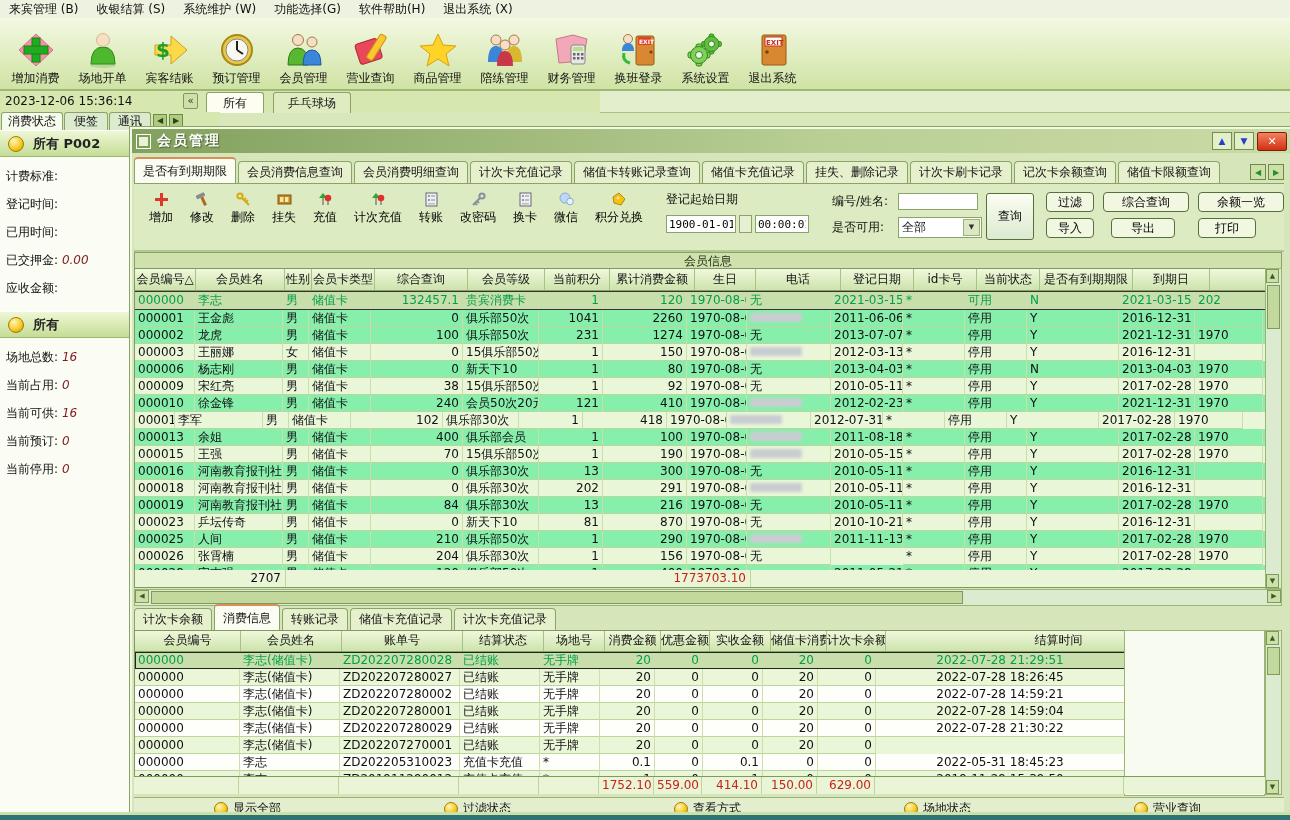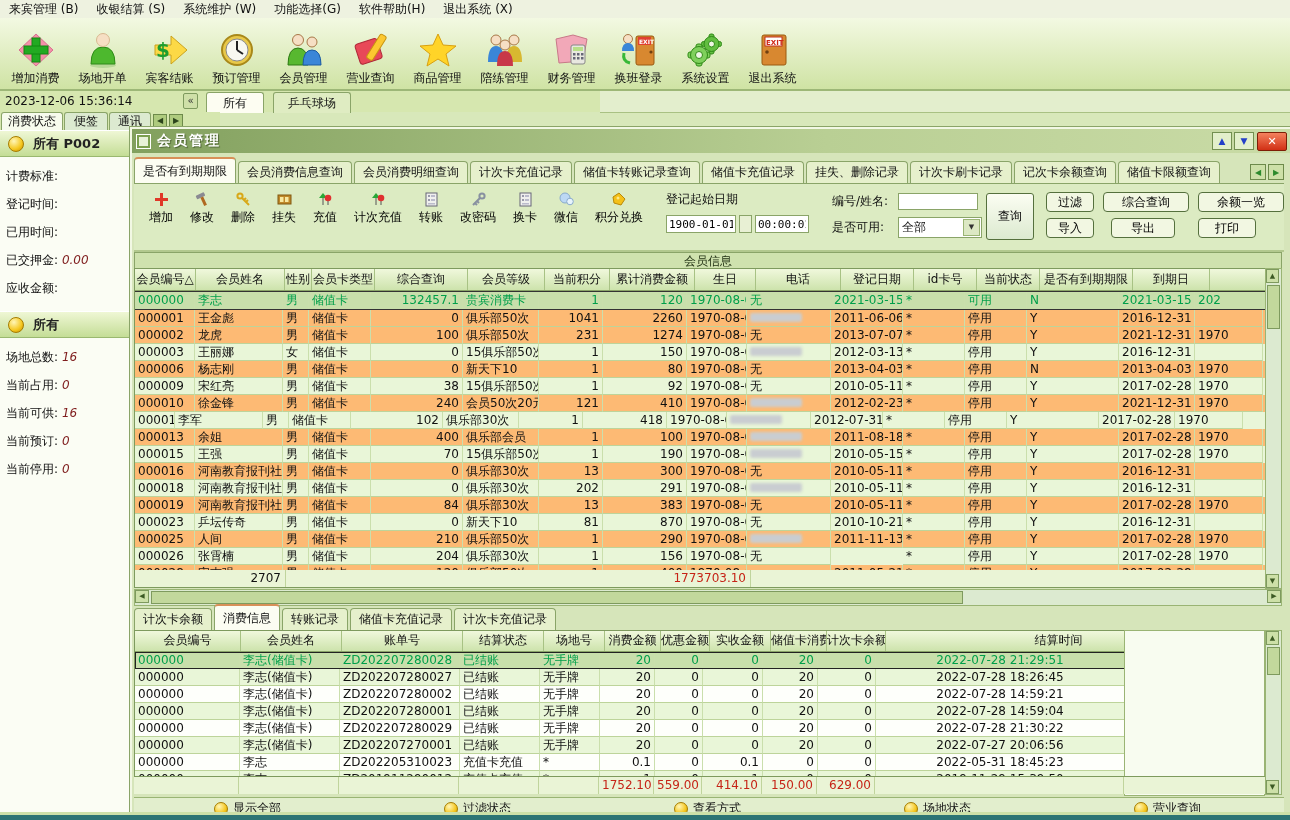--- a/index.html
+++ b/index.html
@@ -94,21 +94,21 @@
   #btn-grid{position:absolute;left:912px;top:8px;width:240px;}
   #btn-grid .brow{display:flex;gap:9px;margin-bottom:6px;}
   .gbtn{height:20px;background:#f2f7e2;border:1px solid #55703d;border-radius:4px;font-size:12px;padding:0;}
   
   #group-header{position:absolute;left:2px;top:123px;width:1146px;height:16px;line-height:16px;text-align:center;
           background:#cfe2ae;border:1px solid #8aa468;font-size:12px;color:#243416;}
   #member-grid{position:absolute;left:2px;top:139px;width:1130px;border:1px solid #7e9a5e;background:#fff;}
   .gh-row{display:flex;height:21px;background:linear-gradient(#f0f8dc,#cde3ac);border-bottom:1px solid #8aa468;}
   .gh{line-height:20px;text-align:center;border-right:1px solid #a8c284;font-size:12px;white-space:nowrap;overflow:hidden;flex:none;}
   #member-body{height:281px;overflow:hidden;}
-  .grow{display:flex;height:17px;background:#fdba74;}
+  .grow{display:flex;height:17px;background:#86efac;}
   .grow.alt{background:#e9f6d8;}
   .grow.sel{background:#c8dfab;color:#009f4a;border-top:1px solid #333;border-bottom:1px solid #333;height:17px;}
   .gc{line-height:16px;padding:0 3px;border-right:1px solid #cadfac;border-bottom:1px solid #bdd49a;
       font-size:12px;white-space:nowrap;overflow:hidden;flex:none;box-sizing:border-box;}
   .grow.sel .gc{border-bottom:none;}
   .al{text-align:left;} .ar{text-align:right;} .ac{text-align:center;}
   .blurbar{display:inline-block;width:52px;height:9px;background:#c9cdd1;border-radius:2px;filter:blur(1.4px);margin-top:3px;}
   #member-summary{position:absolute;left:2px;top:441px;width:1130px;height:17px;background:#eaf4d6;
       border:1px solid #7e9a5e;border-top:none;display:flex;font-size:12px;}
   #msum-count{width:146px;text-align:right;padding-right:4px;line-height:16px;border-right:1px solid #c0d49c;}
@@ -741,21 +741,21 @@
             <div class="gc al" style="width: 68px;"></div>
           </div>
           <div class="grow">
             <div class="gc al" style="width: 60px;">000019</div>
             <div class="gc al" style="width: 88px;">河南教育报刊社</div>
             <div class="gc al" style="width: 26px;">男</div>
             <div class="gc al" style="width: 62px;">储值卡</div>
             <div class="gc ar" style="width: 92px;">84</div>
             <div class="gc al" style="width: 76px;">俱乐部30次</div>
             <div class="gc ar" style="width: 64px;">13</div>
-            <div class="gc ar" style="width: 84px;">383</div>
+            <div class="gc ar" style="width: 84px;">216</div>
             <div class="gc al" style="width: 60px;">1970-08-0</div>
             <div class="gc al" style="width: 84px;">无</div>
             <div class="gc al" style="width: 72px;">2010-05-11</div>
             <div class="gc al" style="width: 62px;">*</div>
             <div class="gc al" style="width: 62px;">停用</div>
             <div class="gc al" style="width: 92px;">Y</div>
             <div class="gc al" style="width: 76px;">2017-02-28</div>
             <div class="gc al" style="width: 68px;">1970</div>
           </div>
           <div class="grow alt">
@@ -941,21 +941,20 @@
             <div class="gc al" style="width: 105px;">000000</div>
             <div class="gc al" style="width: 100px;">李志(储值卡)</div>
             <div class="gc al" style="width: 120px;">ZD202207270001</div>
             <div class="gc al" style="width: 80px;">已结账</div>
             <div class="gc al" style="width: 60px;">无手牌</div>
             <div class="gc ar" style="width: 55px;">20</div>
             <div class="gc ar" style="width: 48px;">0</div>
             <div class="gc ar" style="width: 60px;">0</div>
             <div class="gc ar" style="width: 55px;">20</div>
             <div class="gc ar" style="width: 58px;">0</div>
-            <div class="gc ac" style="width: 249px;">2022-07-27 20:06:56</div>
           </div>
           <div class="drow">
             <div class="gc al" style="width: 105px;">000000</div>
             <div class="gc al" style="width: 100px;">李志</div>
             <div class="gc al" style="width: 120px;">ZD202205310023</div>
             <div class="gc al" style="width: 80px;">充值卡充值</div>
             <div class="gc al" style="width: 60px;">*</div>
             <div class="gc ar" style="width: 55px;">0.1</div>
             <div class="gc ar" style="width: 48px;">0</div>
             <div class="gc ar" style="width: 60px;">0.1</div>

